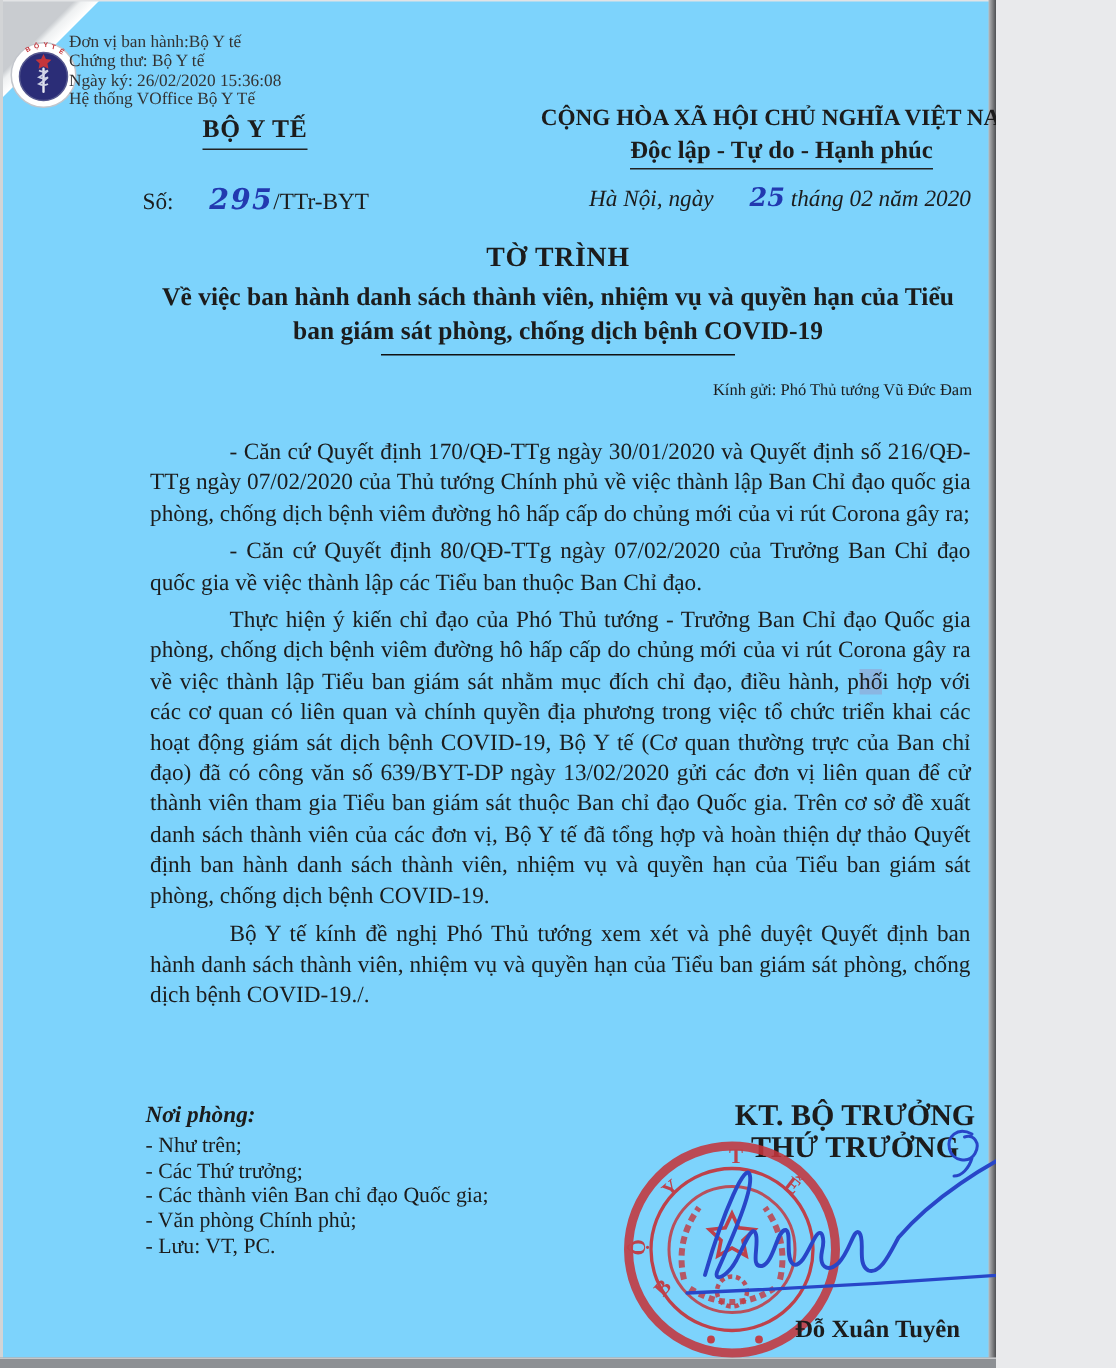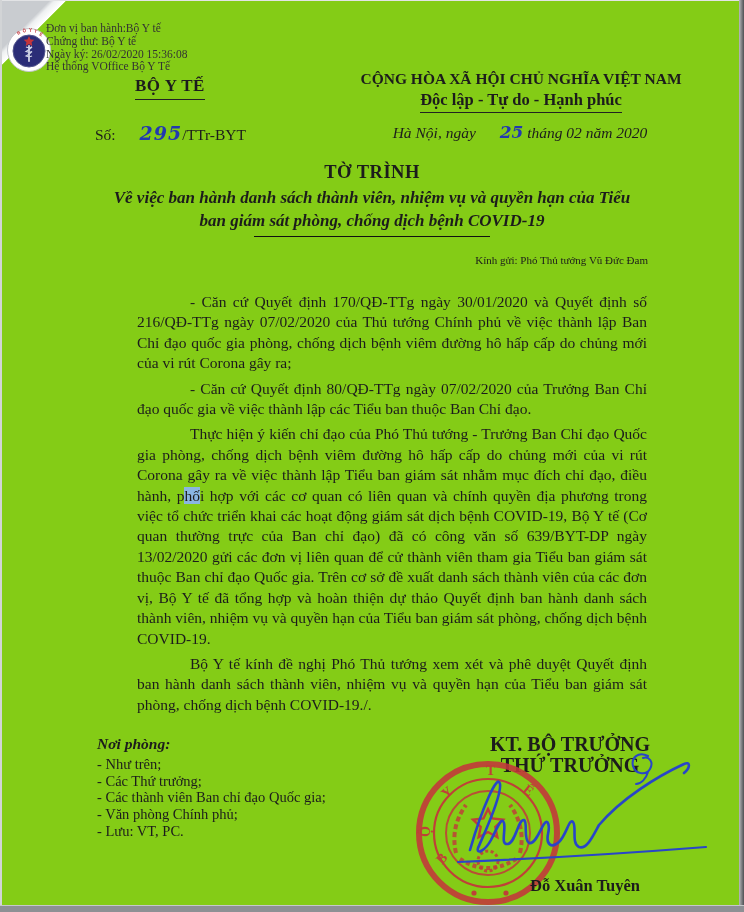--- a/index.html
+++ b/index.html
@@ -6,22 +6,22 @@
     --ink-blue:#2239b0;
     --seal-red:#c4353b;
     --logo-navy:#2b2d77;
     --hl-blue:#8ab6e2;
     --ink:#1c1c1c;
   }
   *{margin:0;padding:0;box-sizing:border-box;}
   html,body{background:#e9eaec;}
   .page{
     position:relative;
-    width:744px;height:912px;
-    background:#84cc16;
+    width:664px;height:912px;
+    background:#7dd3fc;
     overflow:hidden;
     font-family:"Liberation Serif","DejaVu Serif",serif;
     color:var(--ink);
   }
   
   .edge-right{position:absolute;right:0;top:0;width:5px;height:100%;
     background:linear-gradient(to right,#b9babc,#4e5053);}
   .edge-bottom{position:absolute;bottom:0;left:0;width:100%;height:7px;background:#8d9094;
     border-top:1px solid #c6c8ca;}
   .edge-left{position:absolute;left:0;top:0;width:2px;height:100%;background:#d2d4d6;}
@@ -42,27 +42,27 @@
   
   .doc-number{position:absolute;left:95px;top:122px;font-size:15.5px;}
   .handwritten{font-family:"DejaVu Serif",serif;font-style:italic;font-weight:bold;color:var(--ink-blue);margin-left:20px;}
   .doc-number .handwritten{font-size:19px;letter-spacing:1px;}
   .place-date{position:absolute;left:380px;top:122px;width:280px;text-align:center;
     font-style:italic;font-size:15.5px;}
   .place-date .handwritten{font-size:17px;}
   
   .title-block{position:absolute;left:80px;top:162px;width:584px;text-align:center;}
   .title-block .heading{font-weight:bold;font-size:18.5px;letter-spacing:.5px;}
-  .title-block .sub{font-weight:bold;font-size:17px;line-height:23px;margin-top:3px;font-style:italic;}
+  .title-block .sub{font-weight:bold;font-size:17px;line-height:23px;margin-top:3px;}
   .title-underline{width:236px;height:0;border-top:1.7px solid #111;margin:4px auto 0;}
   .greeting{position:absolute;left:64px;top:254px;width:584px;text-align:right;font-size:11px;}
   
   .body-text{position:absolute;left:100px;top:292px;width:547px;
     font-size:15.5px;line-height:20.4px;text-align:justify;}
-  .body-text p{text-indent:53px;margin-bottom:5px;margin-left:37px;}
+  .body-text p{text-indent:53px;margin-bottom:5px;}
   .hl{background:var(--hl-blue);}
   
   .recipients{position:absolute;left:97px;top:736px;font-size:14.5px;line-height:16.8px;}
   .recipients .label{font-weight:bold;font-style:italic;font-size:15.5px;margin-bottom:3px;}
   
   .sig-head{position:absolute;left:440px;top:734px;width:260px;text-align:center;
     font-weight:bold;font-size:20px;line-height:21px;}
   .seal{position:absolute;left:408px;top:757px;width:160px;height:152px;opacity:.92;}
   .signature{position:absolute;left:430px;top:746px;width:300px;height:134px;}
   .signer-name{position:absolute;left:485px;top:876px;width:200px;text-align:center;

